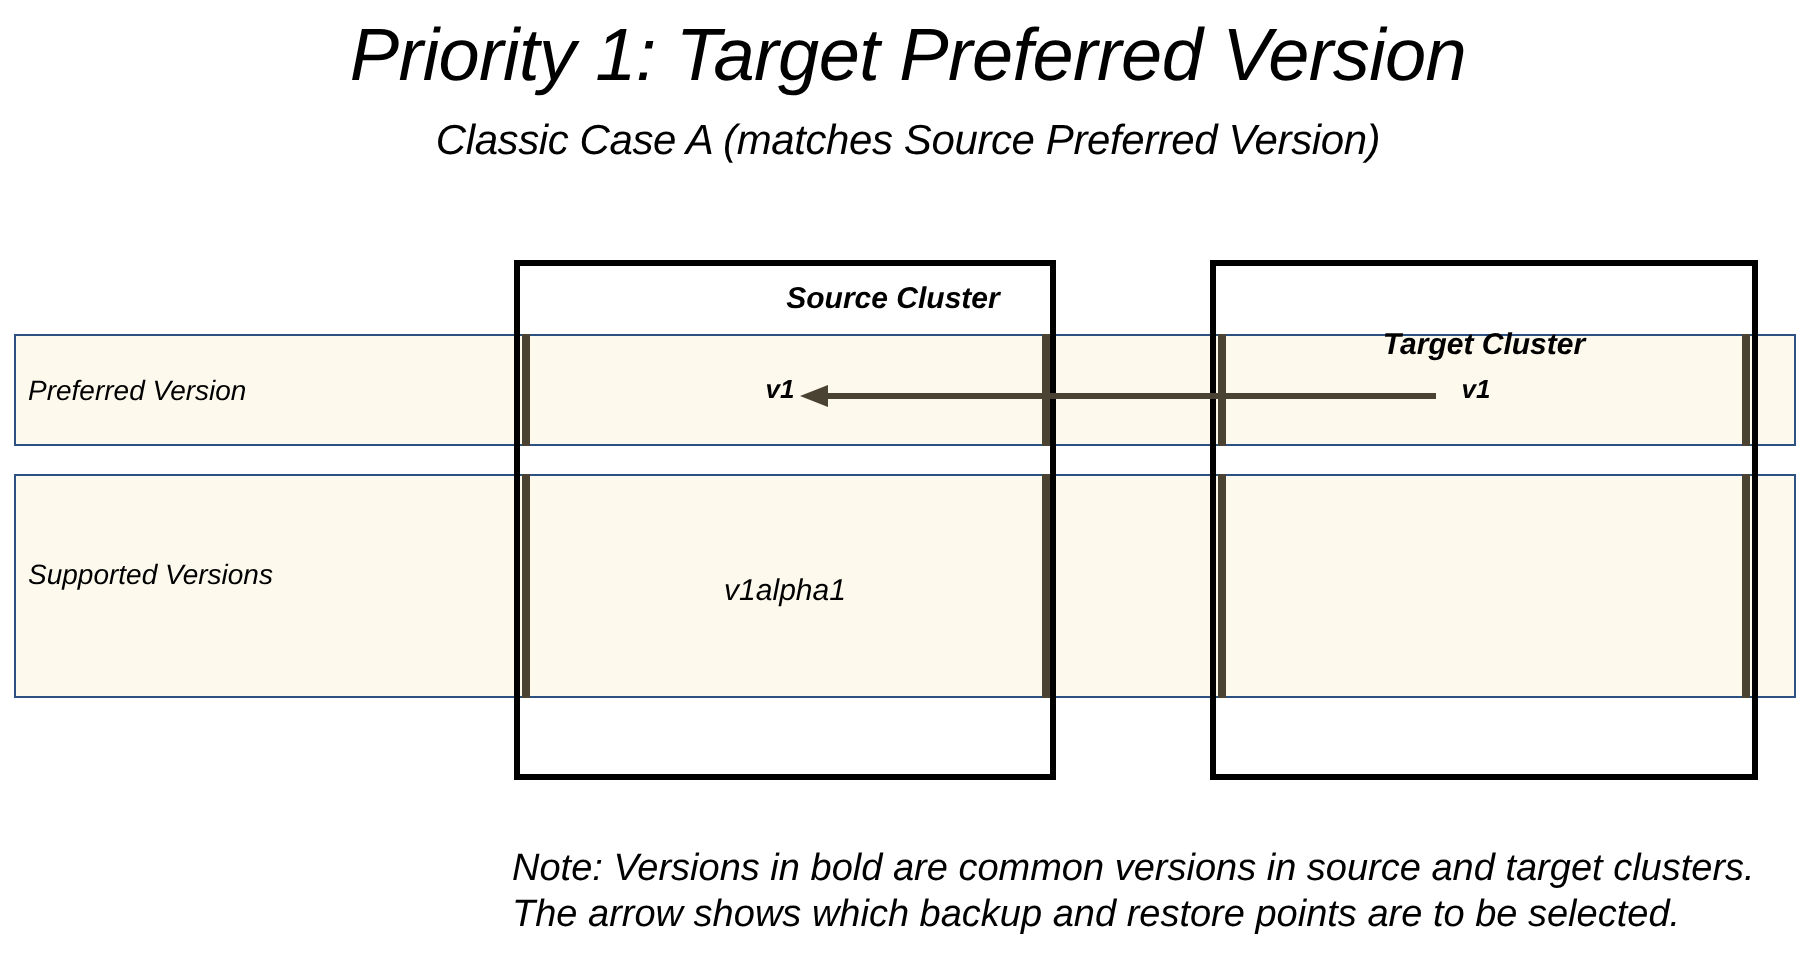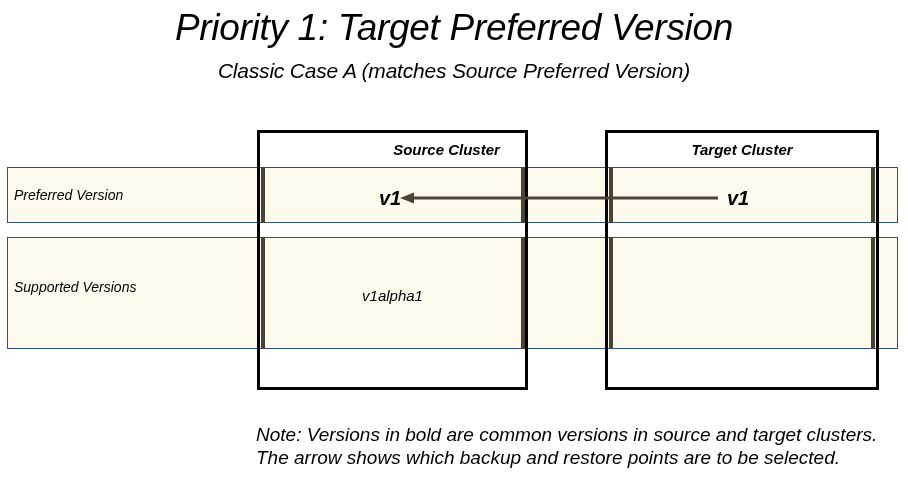--- a/index.html
+++ b/index.html
@@ -97,21 +97,21 @@
     top: 138px;
     height: 24px;
     line-height: 24px;
     text-align: center;
     font-size: 15px;
     font-weight: bold;
     z-index: 5;
     white-space: nowrap;
   }
   .cluster-header.src { left: 271px; width: 271px; margin-left: 40px; }
-  .cluster-header.tgt { left: 605px; width: 274px; }
+  .cluster-header.tgt { left: 605px; width: 274px; margin-top: 23px; }
 
   
   .vrule {
     position: absolute;
     width: 4px;
     background: #4a4334;
     z-index: 4;
   }
   .vrule.r1 { left: 261px; }
   .vrule.r2 { left: 521px; }
@@ -132,21 +132,21 @@
   .row-label.preferred { top: 187px; }
   .row-label.supported { top: 279px; }
 
   
   .cell-val {
     position: absolute;
     text-align: center;
     z-index: 6;
     white-space: nowrap;
   }
-  .cell-val.bold { font-weight: bold; font-size: 20px; }
+  .cell-val.bold { font-weight: bold; font-size: 13px; }
   .cell-val.plain { font-weight: 400; font-size: 15px; }
 
   .val-src-pref { left: 300px;  top: 187px; width: 180px; }
   .val-tgt-pref { left: 648px;  top: 187px; width: 180px; }
   .val-src-supp { left: 257px;  top: 287px; width: 271px; text-align: center; }
   .val-tgt-supp { left: 605px;  top: 287px; width: 274px; }
 
   
   .arrow-svg {
     position: absolute;

